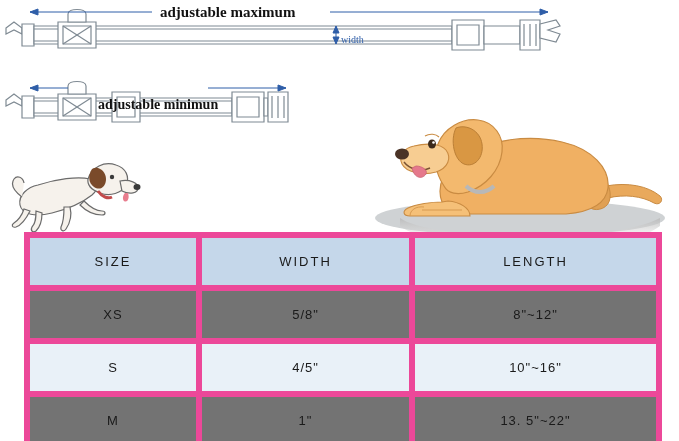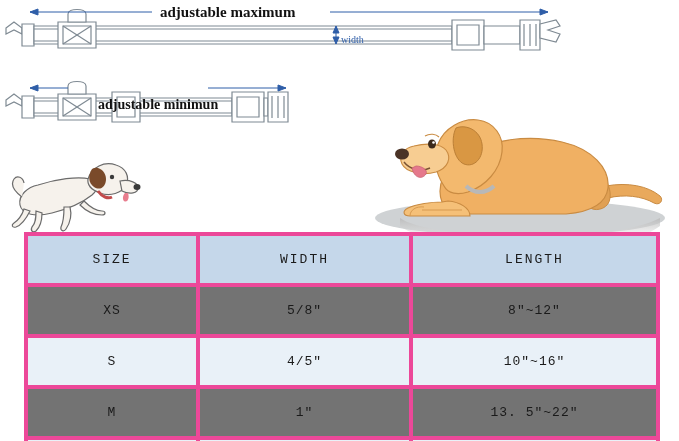--- a/index.html
+++ b/index.html
@@ -78,25 +78,25 @@
   table.size-table {
     position: absolute;
     left: 24px;
     top: 232px;
     width: 632px;
     border-collapse: collapse;
     table-layout: fixed;
   }
   table.size-table th,
   table.size-table td {
-    border: 4px solid #ec4899;
+    border: 6px solid #ec4899;
     height: 45px;
     text-align: center;
     vertical-align: middle;
-    font-family: Liberation Mono, monospace;
+    font-family: Liberation Sans, sans-serif;
     font-size: 13px;
     color: #1a1a1a;
     letter-spacing: 1.5px;
     font-weight: normal;
     margin-top: 6px;
   }
   table.size-table thead th {
     background: #c5d7ea;
     font-size: 13px;
     letter-spacing: 2px;

